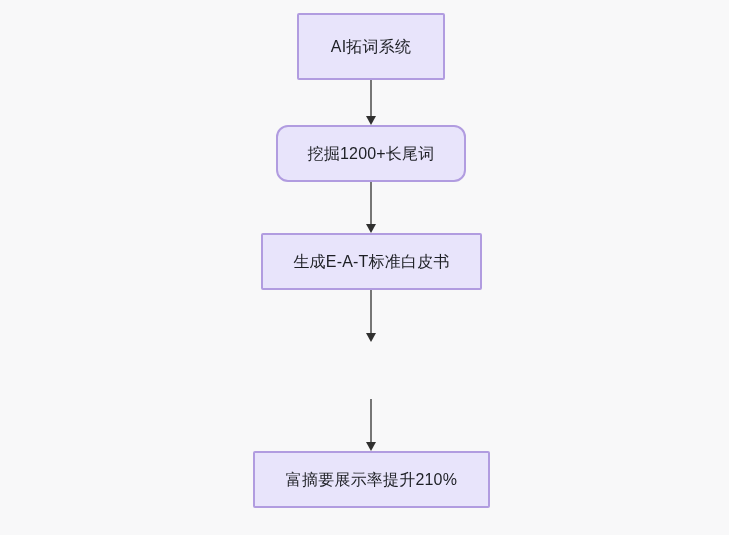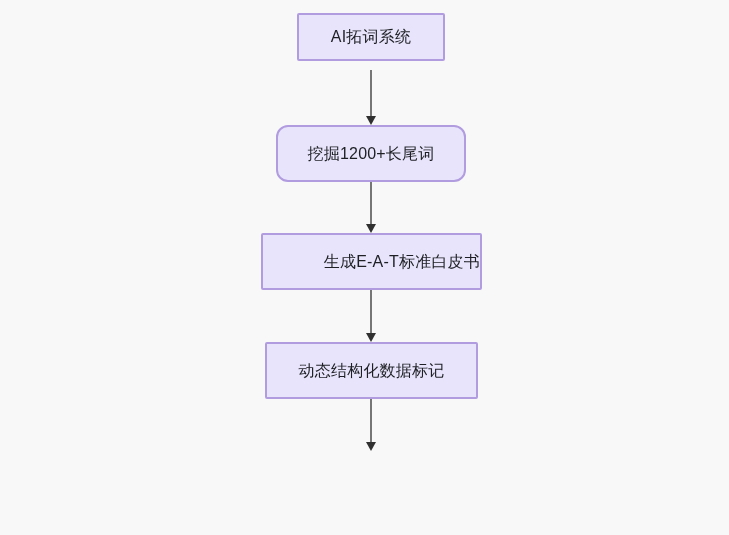--- a/index.html
+++ b/index.html
@@ -79,26 +79,26 @@
   </div>
   <div class="edge" style="left: 371px; top: 290px;">
     <div class="edge-line" style="height: 44px; background: rgb(118, 118, 118);"></div>
     <div class="edge-arrow" style="top: 43px; border-top-color: rgb(48, 48, 48);"></div>
   </div>
   <div class="edge" style="left: 371px; top: 399px;">
     <div class="edge-line" style="height: 44px; background: rgb(118, 118, 118);"></div>
     <div class="edge-arrow" style="top: 43px; border-top-color: rgb(48, 48, 48);"></div>
   </div>
 
-  <div class="node" style="left: 297px; top: 13px; width: 148px; height: 48px; background: rgb(232, 228, 251); border-color: rgb(177, 156, 224); color: rgb(29, 31, 36);">
+  <div class="node" style="left: 297px; top: 13px; width: 148px; height: 67px; background: rgb(232, 228, 251); border-color: rgb(177, 156, 224); color: rgb(29, 31, 36);">
     <span class="node-label">AI拓词系统</span>
   </div>
   <div class="node" style="left: 276px; top: 125px; width: 190px; height: 57px; background: rgb(232, 228, 251); border-color: rgb(177, 156, 224); color: rgb(29, 31, 36); border-radius: 12px;">
     <span class="node-label">挖掘1200+长尾词</span>
   </div>
-  <div class="node" style="left: 261px; top: 233px; width: 221px; height: 57px; background: rgb(232, 228, 251); border-color: rgb(177, 156, 224); color: rgb(29, 31, 36); justify-content: flex-end;">
+  <div class="node" style="left: 261px; top: 233px; width: 221px; height: 57px; background: rgb(232, 228, 251); border-color: rgb(177, 156, 224); color: rgb(29, 31, 36);">
     <span class="node-label">生成E-A-T标准白皮书</span>
   </div>
-  <div class="node" style="left: 265px; top: 342px; width: 213px; height: 57px; background: rgb(232, 228, 251); border-color: rgb(177, 156, 224); color: rgb(29, 31, 36);">
-    <span class="node-label">动态结构化数据标记</span>
+  <div class="node" style="left: 253px; top: 451px; width: 237px; height: 57px; background: rgb(232, 228, 251); border-color: rgb(177, 156, 224); color: rgb(29, 31, 36);">
+    <span class="node-label">富摘要展示率提升210%</span>
   </div>
 
 </div>
 
 </body></html>

